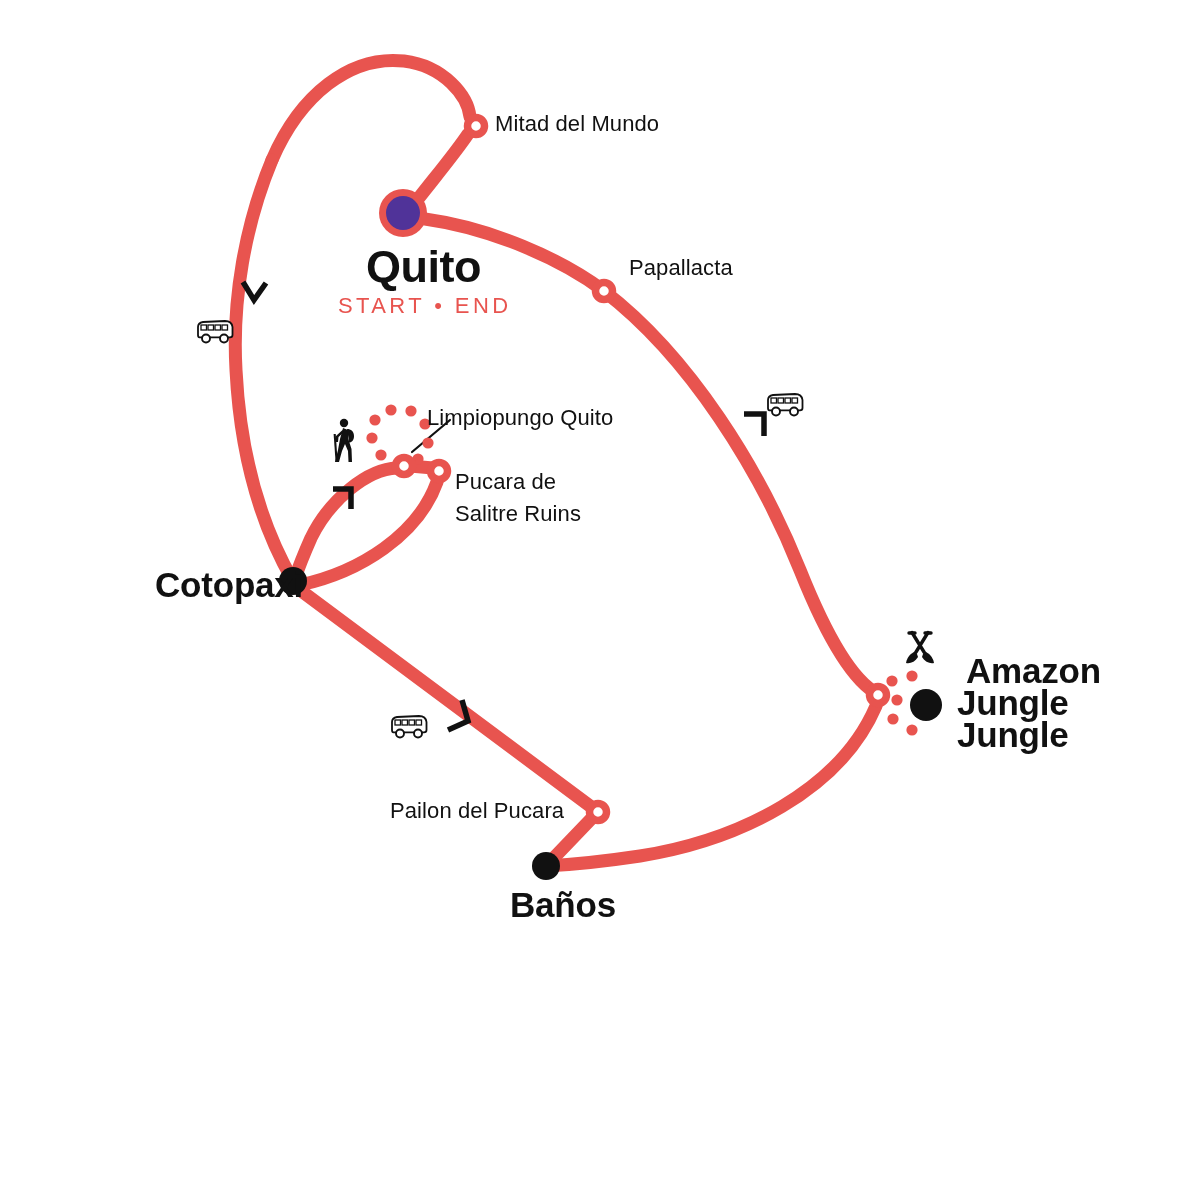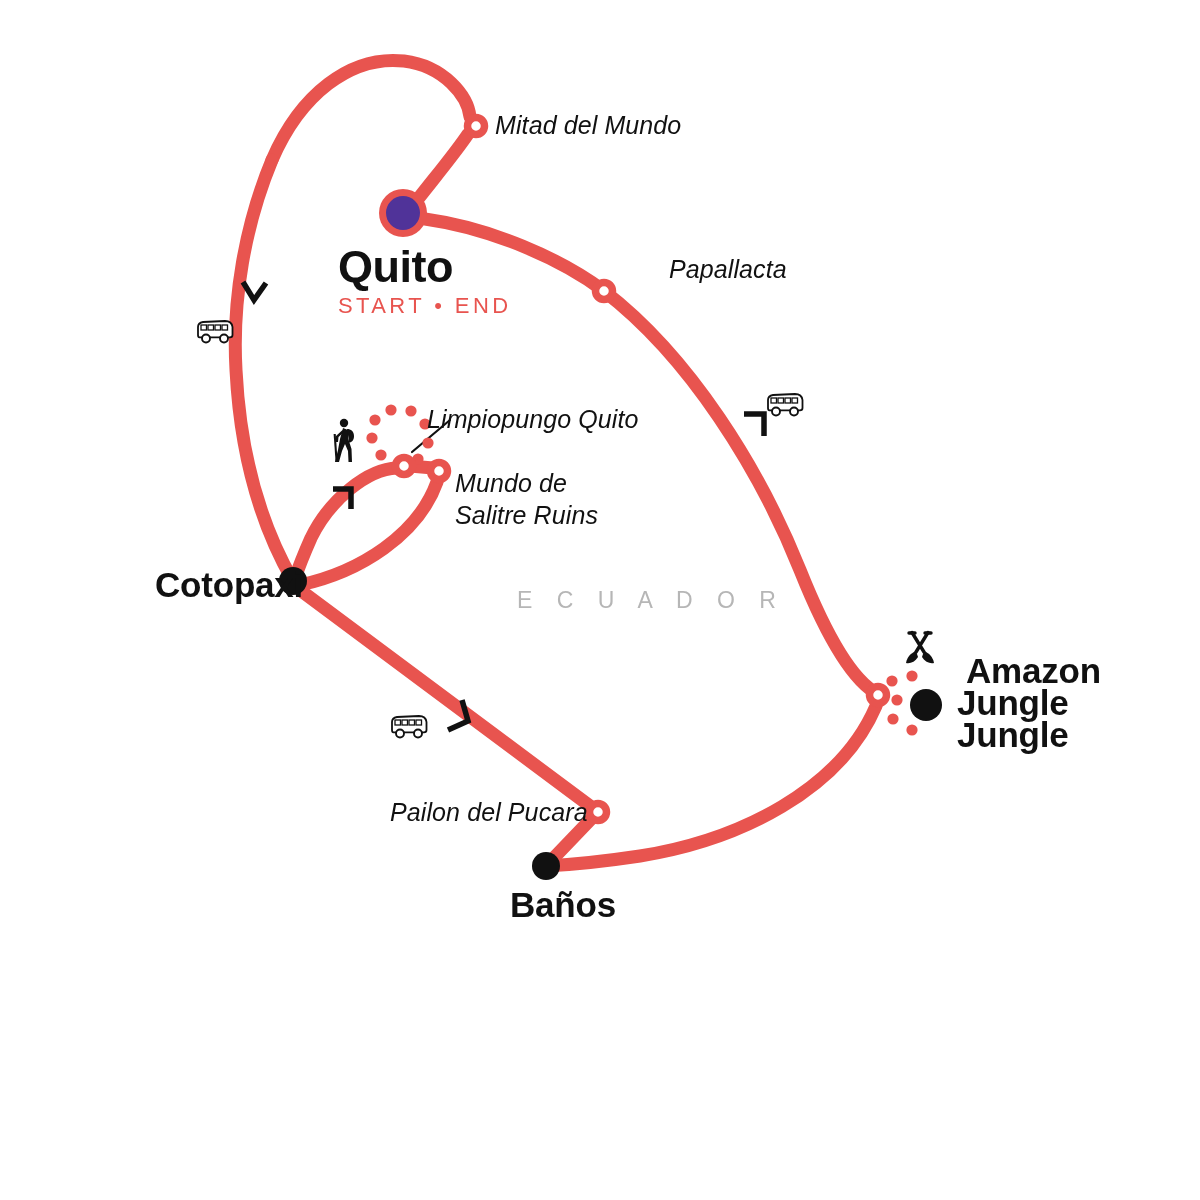--- a/index.html
+++ b/index.html
@@ -73,30 +73,30 @@
     white-space: nowrap;
     line-height: 1.08;
   }
   .lbl-city {
     font-weight: bold;
     color: #111111;
     font-size: 35px;
     letter-spacing: -0.2px;
   }
   .lbl-stop {
-    font-style: italic;
     color: #111111;
-    font-size: 25px;
+    font-size: 22px;
     letter-spacing: 0.1px;
   }
   .lbl-quito-name {
     font-weight: bold;
     color: #111111;
     font-size: 45px;
     letter-spacing: -0.5px;
+    margin-left: 28px;
   }
   .lbl-quito-sub {
     font-weight: normal;
     color: #e8544f;
     font-size: 22px;
     letter-spacing: 3.4px;
   }
   .lbl-country {
     color: #b6b6b6;
     font-size: 23px;
@@ -250,35 +250,34 @@
         <line x1="33" y1="5" x2="27" y2="5"></line>
         <line x1="30" y1="4.5" x2="18" y2="24"></line>
       </g>
       <path d="M26 23 C31 25, 35 29, 36 35 C32 36, 27 34, 24 29 Z" fill="#111111"></path>
       <path d="M18 23 C13 25, 9 29, 8 35 C12 36, 17 34, 20 29 Z" fill="#111111"></path>
     </svg>
   </div>
 
   <div class="lbl lbl-stop" style="left:495px; top:112px;">Mitad del Mundo</div>
 
-  <div class="lbl lbl-stop" style="left:629px; top:256px;margin-left:40px;">Papallacta</div>
+  <div class="lbl lbl-stop" style="left:629px; top:256px;">Papallacta</div>
 
   <div class="lbl lbl-stop" style="left:427px; top:406px;">Limpiopungo Quito</div>
 
-  <div class="lbl lbl-stop" style="left:455px; top:470px;">Mundo de</div>
+  <div class="lbl lbl-stop" style="left:455px; top:470px;">Pucara de</div>
   <div class="lbl lbl-stop" style="left:455px; top:502px;">Salitre Ruins</div>
 
   <div class="lbl lbl-stop" style="left:390px; top:799px;">Pailon del Pucara</div>
 
   <div class="lbl lbl-city" style="left:155px; top:566px;">Cotopaxi</div>
 
   <div class="lbl lbl-city" style="left:510px; top:886px;">Baños</div>
 
   <div class="lbl lbl-city" style="left:966px; top:652px;">Amazon</div>
   <div class="lbl lbl-city" style="left:957px; top:684px;text-align:center;">Jungle</div>
   <div class="lbl lbl-city" style="left:957px; top:716px;">Jungle</div>
 
   <div class="lbl lbl-quito-name" style="left:338px; top:243px;">Quito</div>
   <div class="lbl lbl-quito-sub" style="left:338px; top:294px;">START • END</div>
 
-  <div class="lbl lbl-country" style="left:517px; top:588px;">E C U A D O R</div>
 
 </div>
 
 </body></html>

